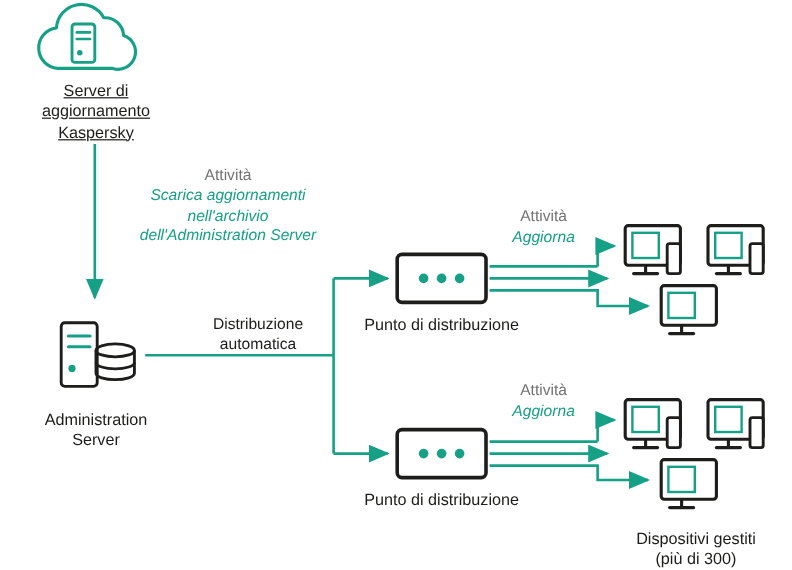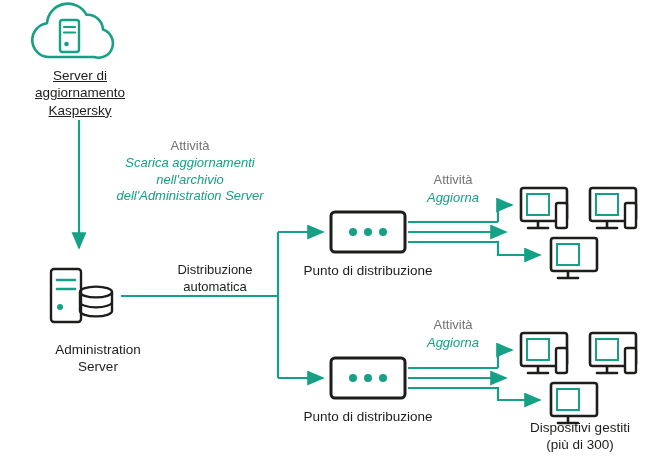--- a/index.html
+++ b/index.html
@@ -158,34 +158,34 @@
   <div class="lbl lbl-dark" style="left:0px; top:67px; width:160px;text-decoration:underline;">Server di
 aggiornamento
 Kaspersky</div>
 
   <div class="lbl lbl-task" style="left:110px; top:138px; width:160px;">Attività</div>
 
   <div class="lbl lbl-teal" style="left:85px; top:155px; width:210px;">Scarica aggiornamenti
 nell'archivio
 dell'Administration Server</div>
 
-  <div class="lbl lbl-dark" style="left:0px; top:341px; width:160px;padding-left:18px;">Administration
+  <div class="lbl lbl-dark" style="left:0px; top:341px; width:160px;">Administration
 Server</div>
 
   <div class="lbl lbl-dark small" style="left:135px; top:262px; width:160px;">Distribuzione
 automatica</div>
 
   <div class="lbl lbl-dark" style="left:288px; top:262px; width:160px;">Punto di distribuzione</div>
 
   <div class="lbl lbl-dark" style="left:288px; top:408px; width:160px;">Punto di distribuzione</div>
 
   <div class="lbl lbl-task" style="left:398px; top:172px; width:110px;">Attività</div>
 
   <div class="lbl lbl-teal" style="left:398px; top:190px; width:110px;">Aggiorna</div>
 
   <div class="lbl lbl-task" style="left:398px; top:317px; width:110px;">Attività</div>
 
   <div class="lbl lbl-teal" style="left:398px; top:335px; width:110px;">Aggiorna</div>
 
-  <div class="lbl lbl-dark" style="left:500px; top:419px; width:160px;text-align:center;">Dispositivi gestiti
+  <div class="lbl lbl-dark" style="left:500px; top:440px; width:160px;text-align:center;">Dispositivi gestiti
 (più di 300)</div>
 
 </div>
 
 </body></html>

